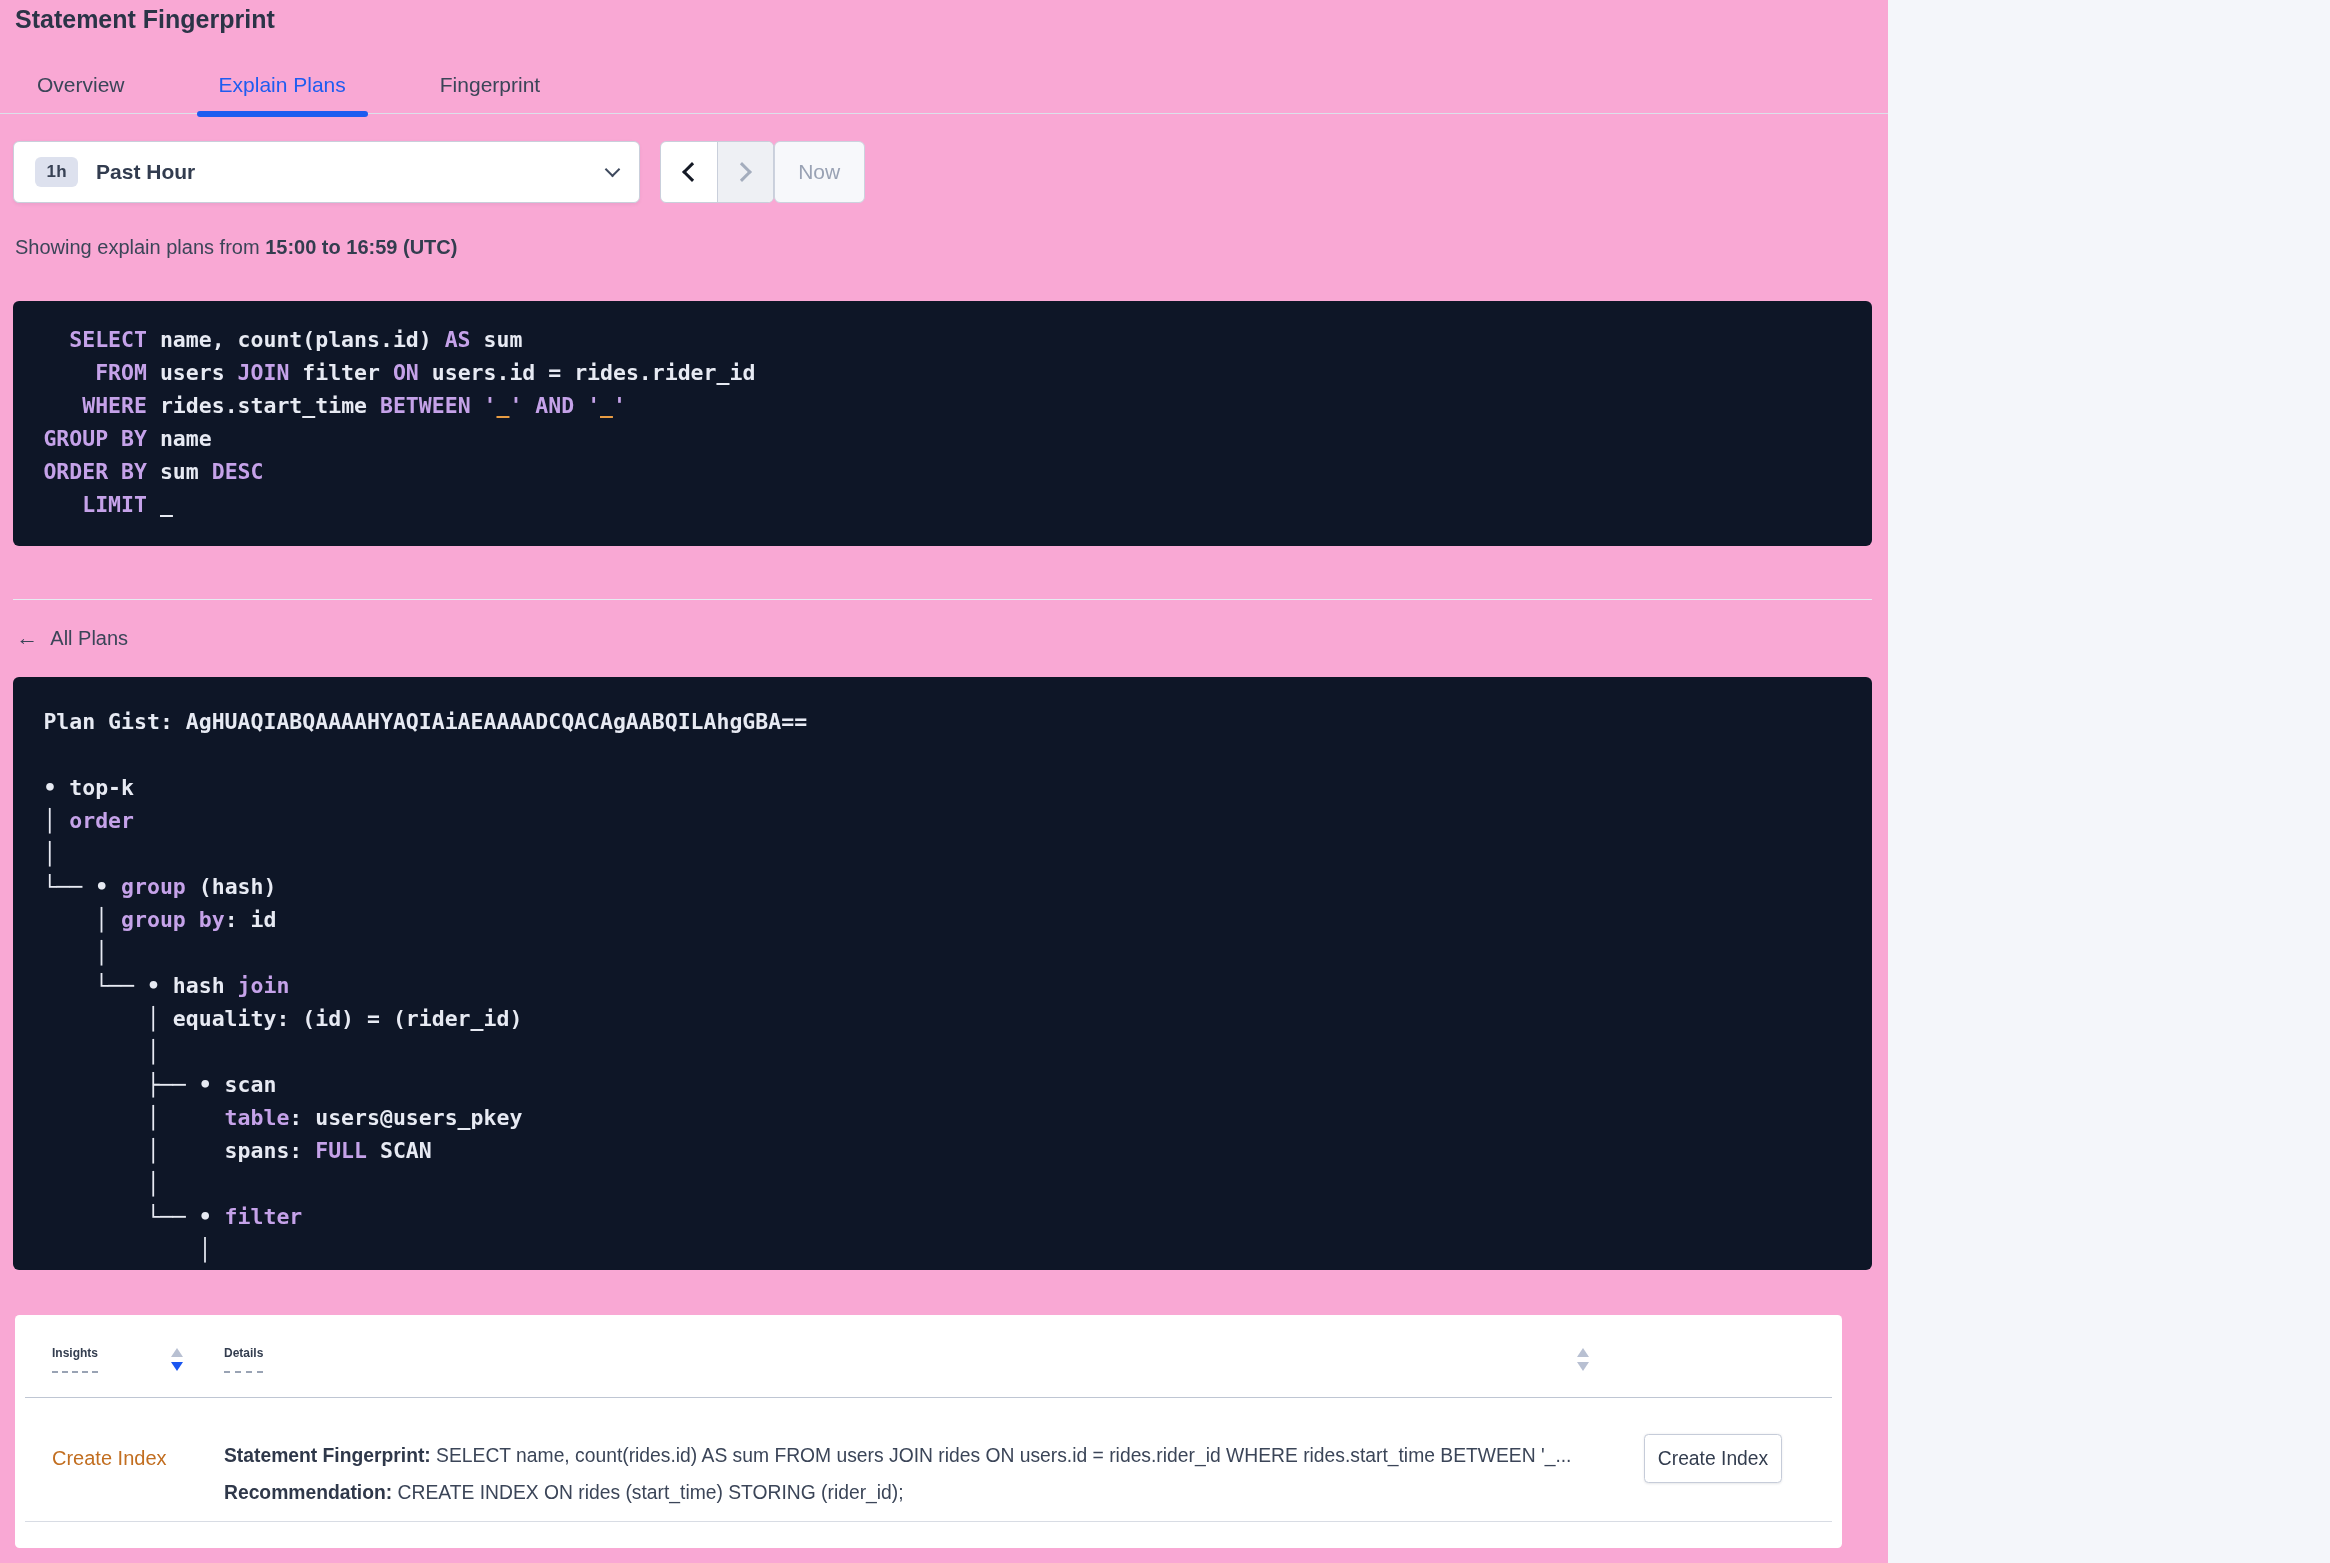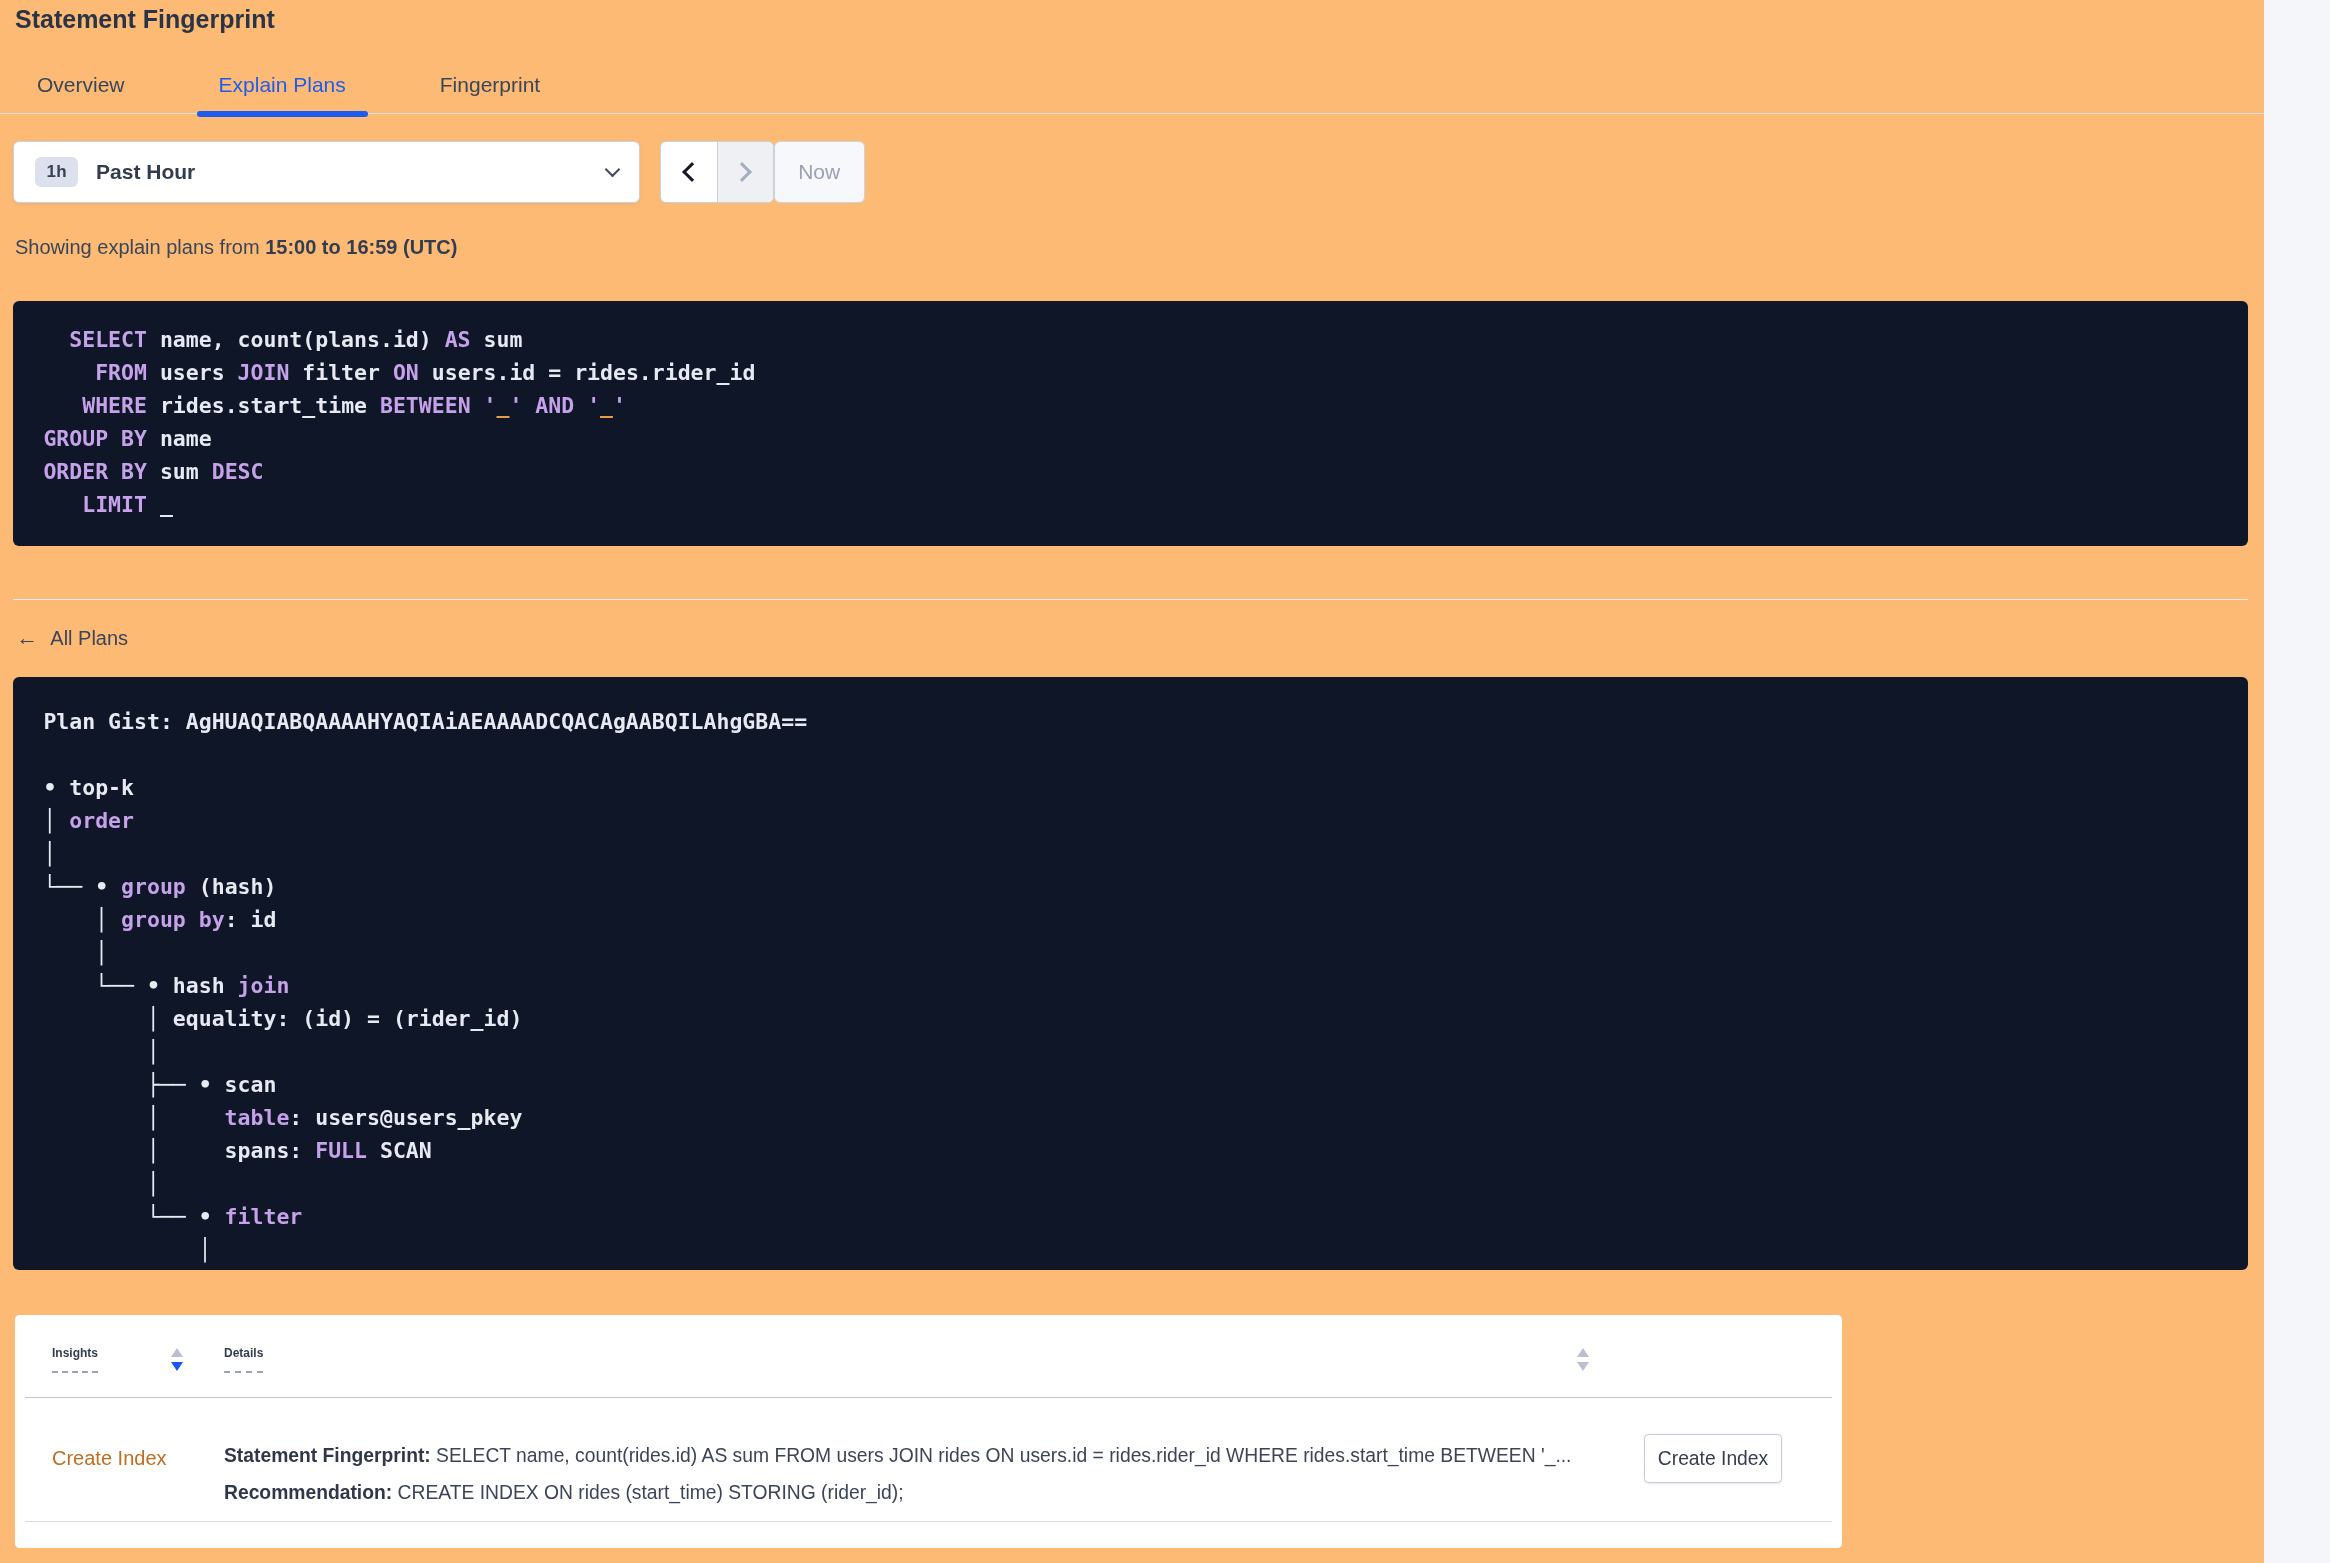--- a/index.html
+++ b/index.html
@@ -1,19 +1,19 @@
 <!DOCTYPE html>
 <html style="font-size:12px"><head>
 <meta charset="utf-8">
 <style>
   * { margin:0; padding:0; box-sizing:border-box; }
   html,body { background:#f4f6fa; }
   .page {
-    position:relative; width:2264px; height:1564px;
-    background:#fdba74; overflow:hidden;
+    position:relative; width:1888px; height:1564px;
+    background:#f9a8d4; overflow:hidden;
     font-family:"Liberation Sans", sans-serif; color:#3b4558;
   }
   
   .page-title {
     margin:3px 0 0 15px; font-size:25px; font-weight:700; color:#2b3447;
     line-height:33px;
   }
   
   .tabbar {
     display:flex; column-gap:50px; margin-top:28px; padding-left:15px;

